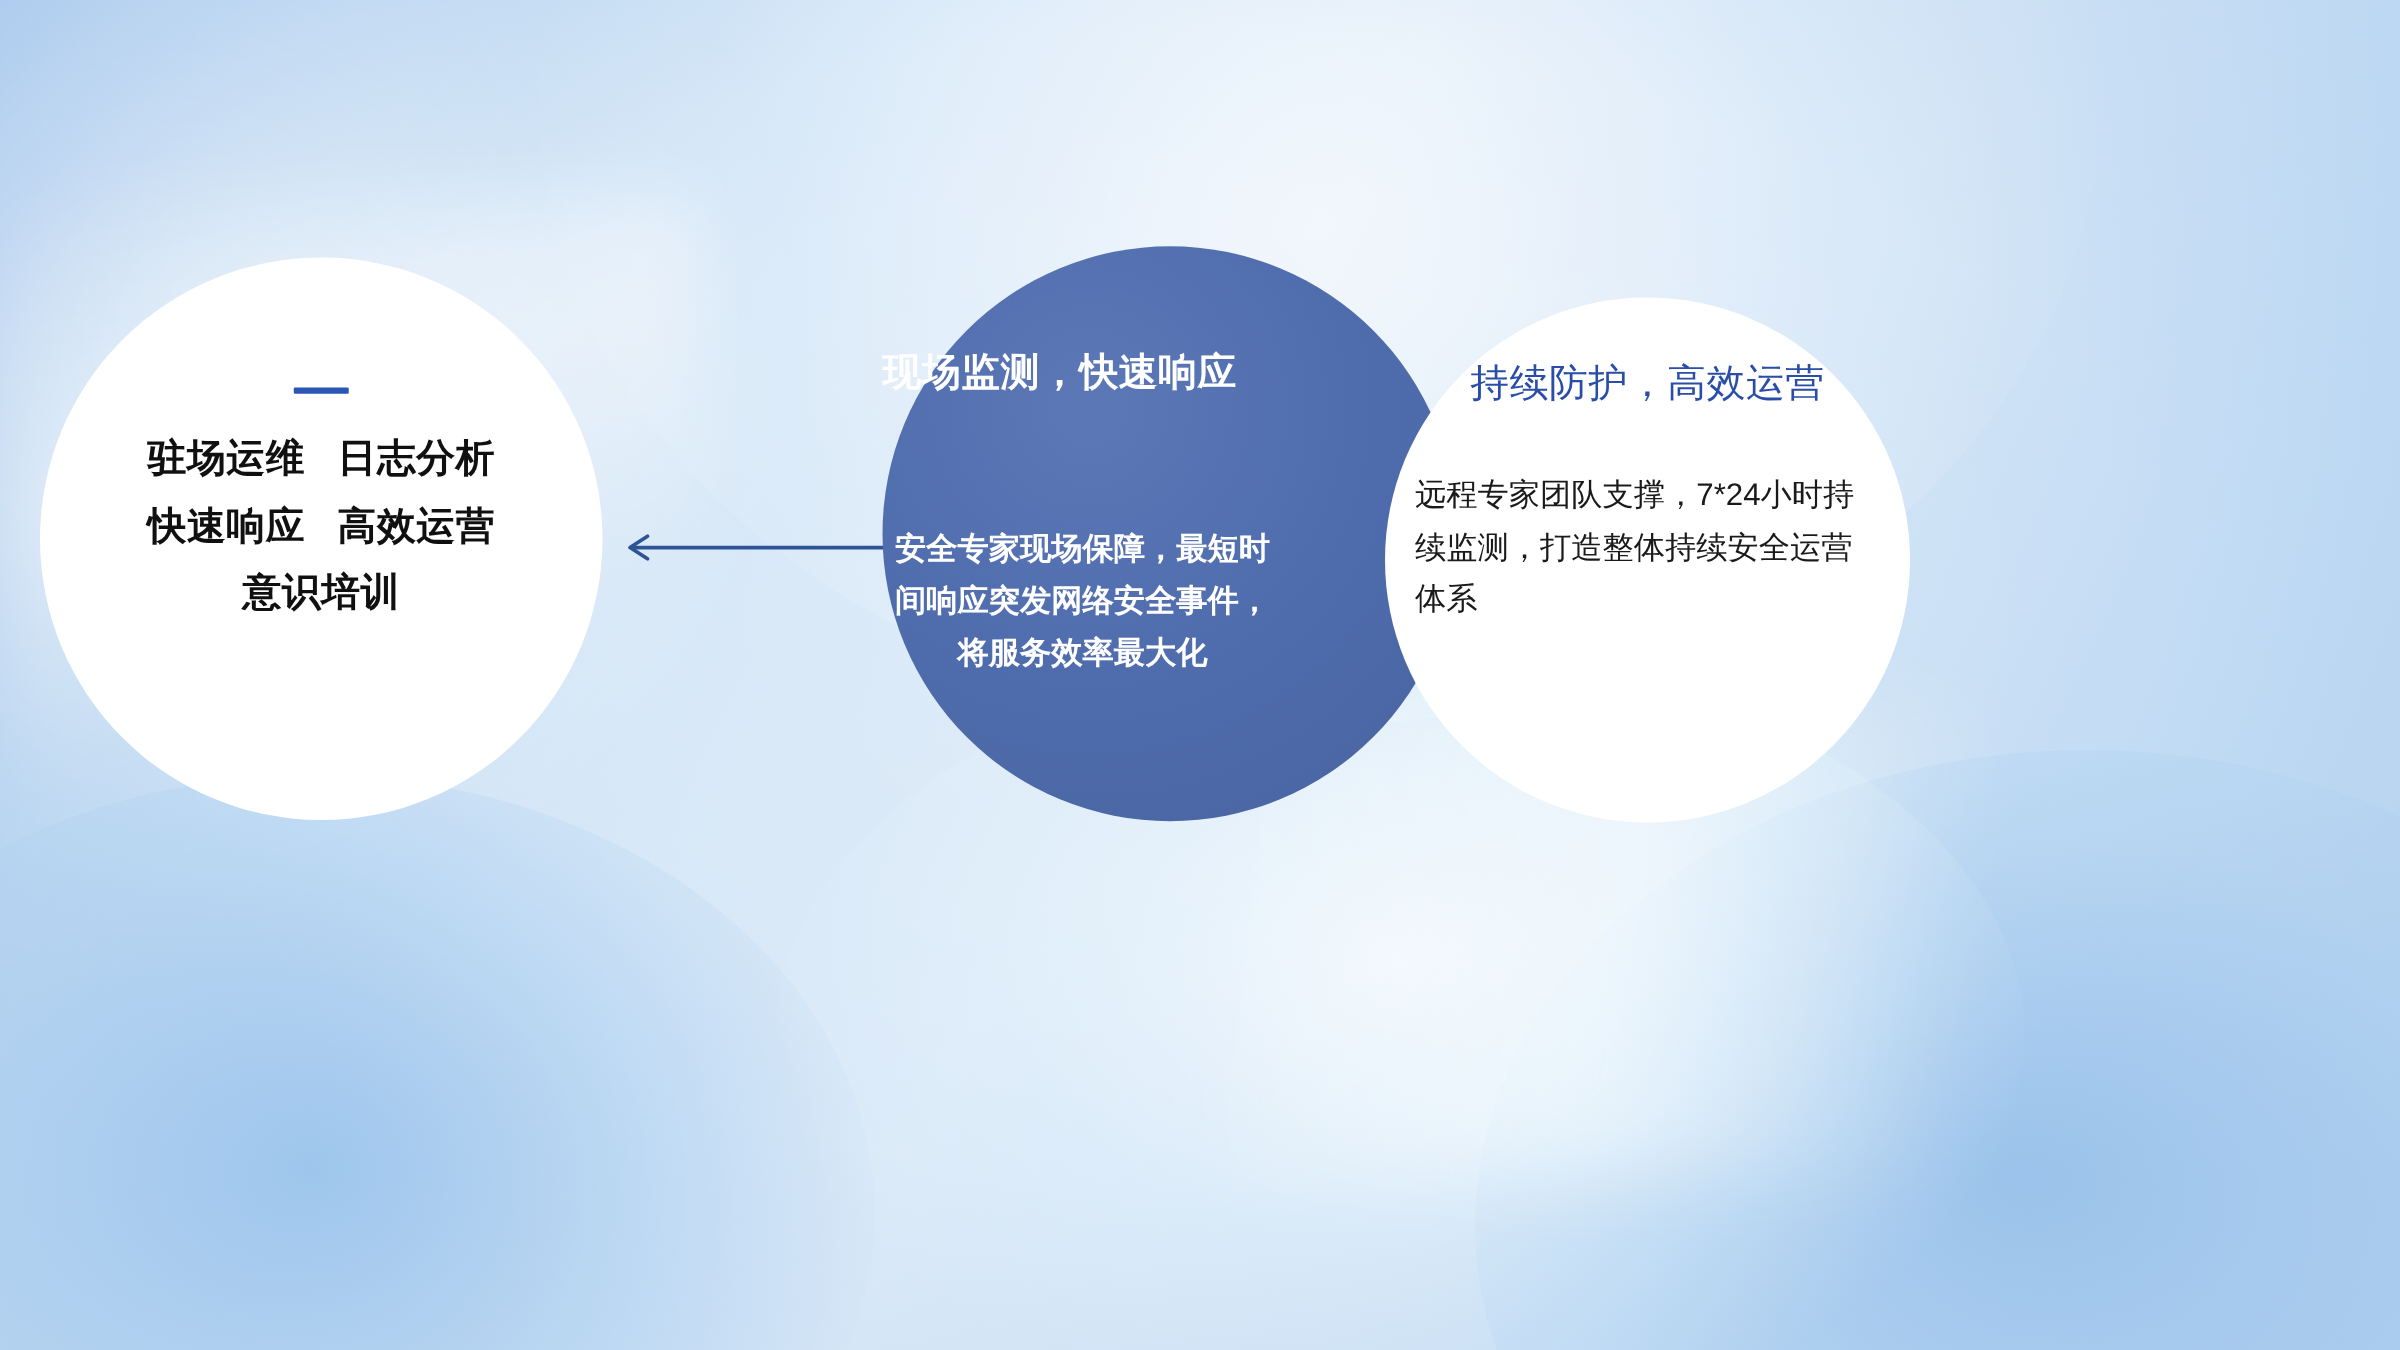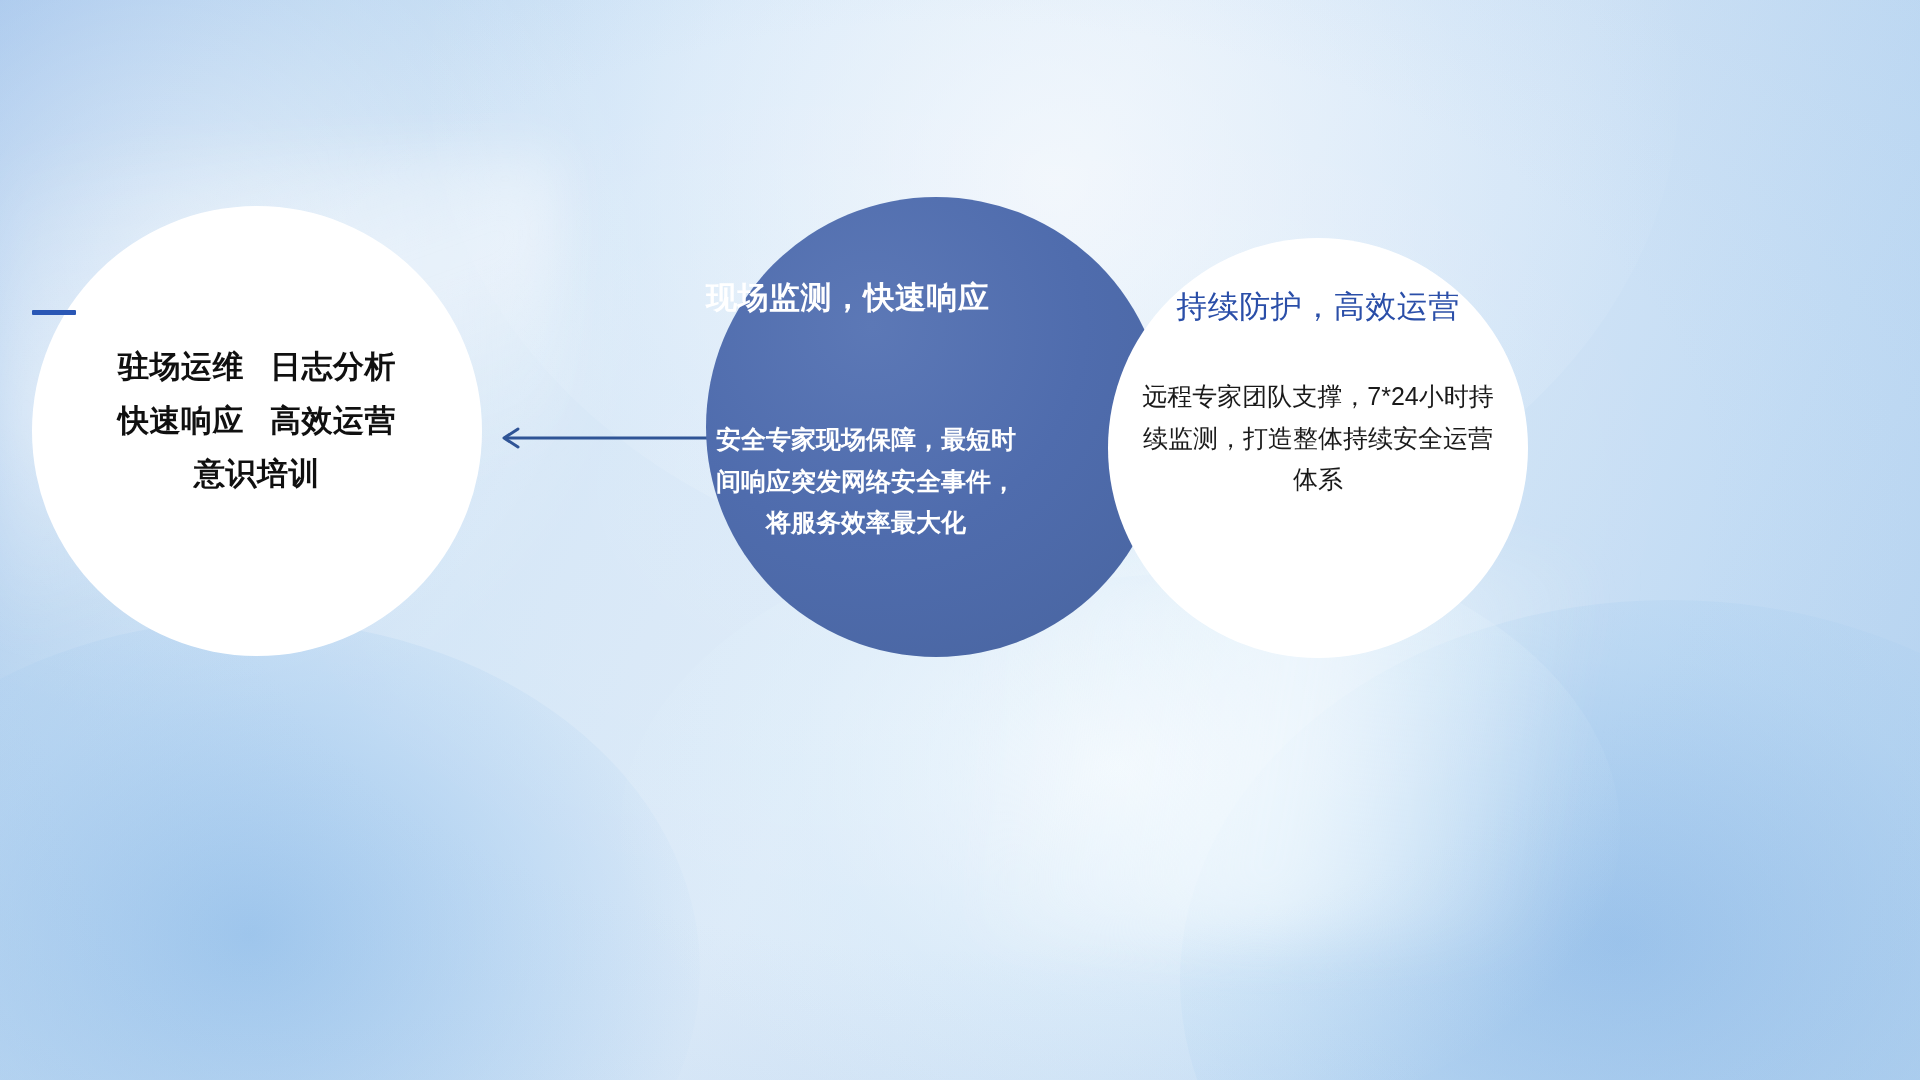--- a/index.html
+++ b/index.html
@@ -106,20 +106,21 @@
   }
 
   .circle-left {
     left: 32px;
     top: 206px;
     width: 450px;
     height: 450px;
     background: #ffffff;
     display: flex;
     flex-direction: column;
+    align-items: center;
     justify-content: flex-start;
     padding-top: 104px;
   }
   .divider-dash {
     width: 44px;
     height: 5px;
     background: #2a57b5;
     border-radius: 1px;
     margin-bottom: 32px;
   }
@@ -189,21 +190,20 @@
     color: #2a4ea8;
     white-space: nowrap;
     letter-spacing: 0.5px;
   }
   .right-body {
     margin-top: 48px;
     width: 372px;
     font-size: 25px;
     line-height: 1.66;
     color: #1a1a1a;
-    text-align: center;
     font-weight: 400;
   }
 
   
   .arrow {
     position: absolute;
     left: 492px;
     top: 424px;
     width: 226px;
     height: 28px;

